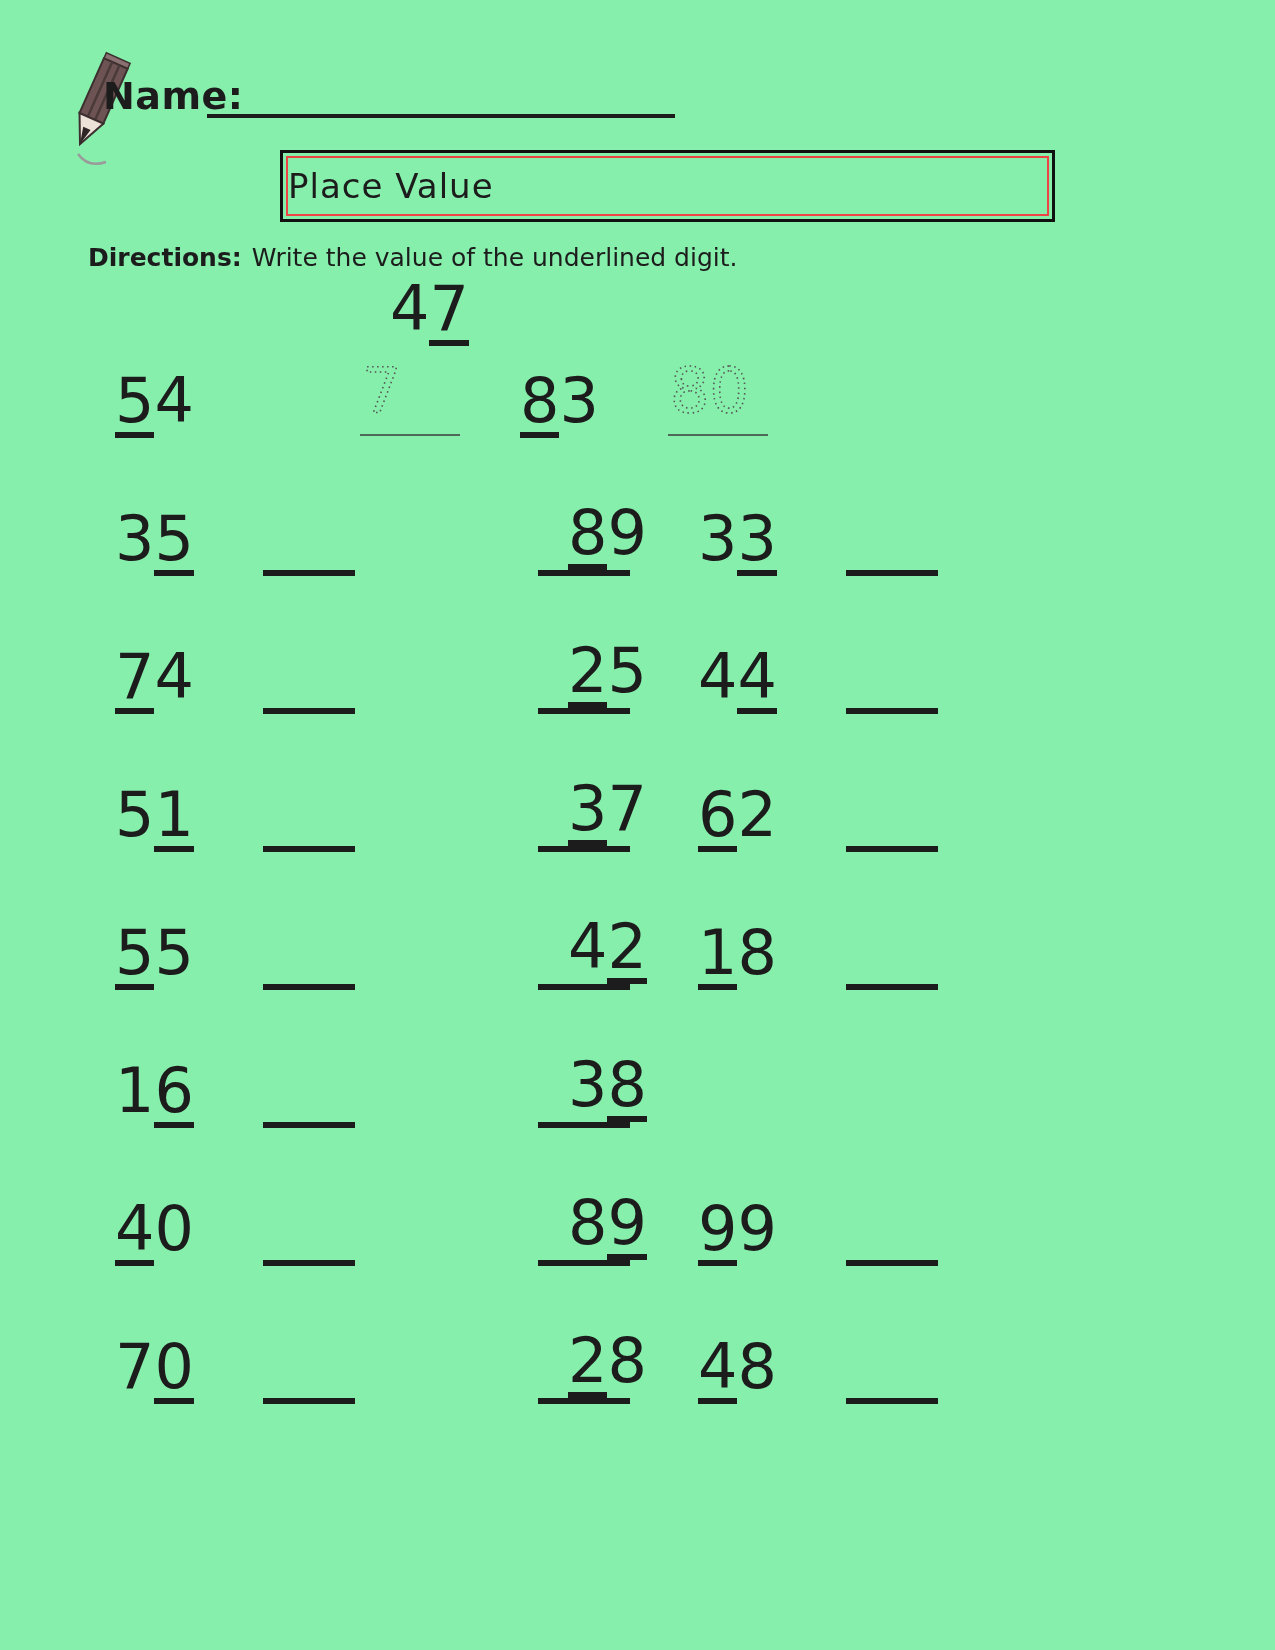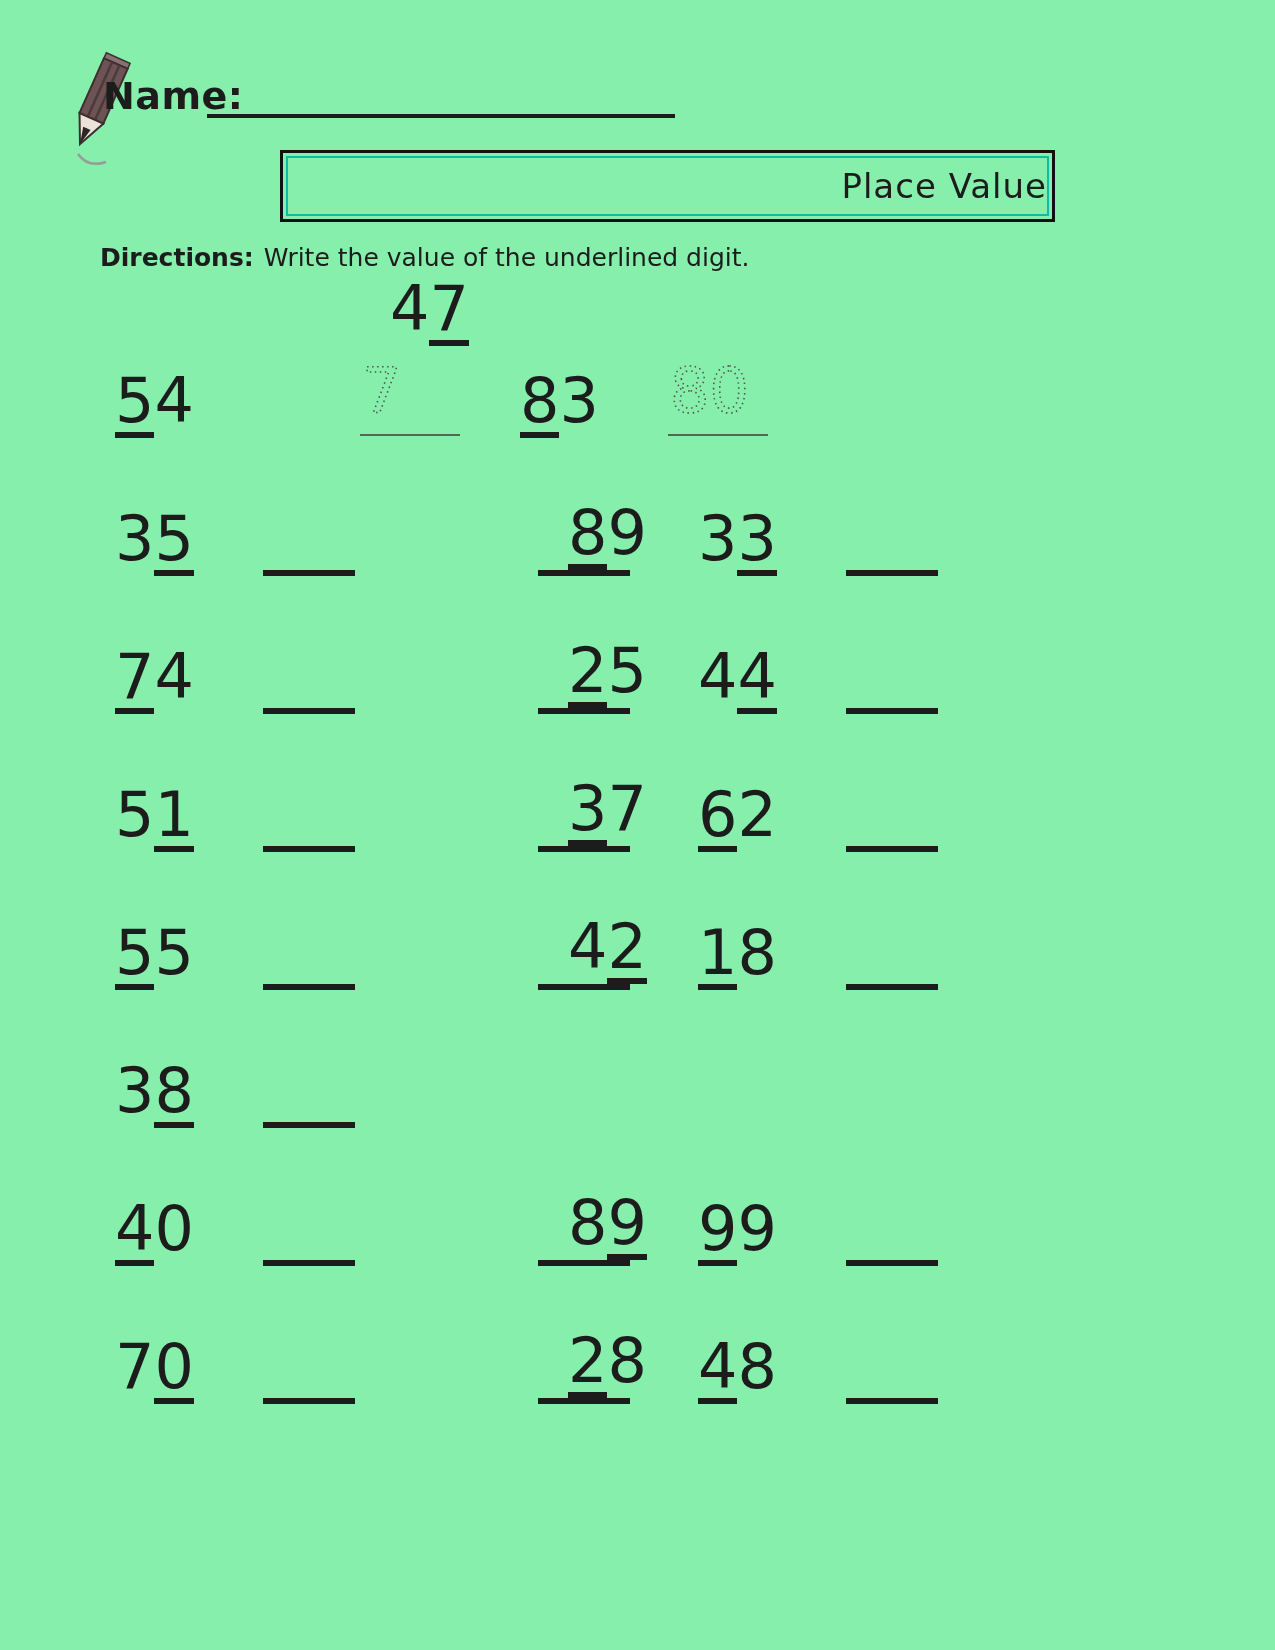--- a/index.html
+++ b/index.html
@@ -33,27 +33,27 @@
   }
 
   .title-box {
     position: absolute; left: 280px; top: 150px;
     width: 775px; height: 72px;
     border: 3px solid #111;
     padding: 3px;
   }
   .title-box-inner {
     width: 100%; height: 100%;
-    border: 2px solid #14b8a6;
-    display: flex; align-items: center; justify-content: flex-end;
+    border: 2px solid #ef4444;
+    display: flex; align-items: center; justify-content: flex-start;
   }
   .title-text { font-size: 34px; font-weight: 500; letter-spacing: 1px; }
 
   .directions {
-    position: absolute; left: 100px; top: 243px;
+    position: absolute; left: 88px; top: 243px;
     font-size: 25px; white-space: nowrap;
   }
   .directions .dir-label { font-weight: bold; margin-right: 10px; }
 
   
   .problems { position: absolute; left: 0; top: 300px; width: 1037px; }
   .problem-row { display: flex; height: 138px; align-items: flex-end; }
   .problem { display: flex; align-items: flex-end; }
   .problem:nth-child(1) { margin-left: 115px; }
   .problem:nth-child(2) { margin-left: 97px; flex-direction: column; }
@@ -207,20 +207,26 @@
         </div>
         <div class="problem">
           <span class="num"><span class="digit u">1</span><span class="digit">8</span></span>
           <span class="ans">
             <div class="blank"></div>
           </span>
         </div>
       </div>
       <div class="problem-row">
         <div class="problem">
+          <span class="num"><span class="digit">1</span><span class="digit u">6</span></span>
+          <span class="ans">
+            <div class="blank"></div>
+          </span>
+        </div>
+        <div class="problem">
           <span class="num"><span class="digit">3</span><span class="digit u">8</span></span>
           <span class="ans">
             <div class="blank"></div>
           </span>
         </div>
       </div>
       <div class="problem-row">
         <div class="problem">
           <span class="num"><span class="digit u">4</span><span class="digit">0</span></span>
           <span class="ans">

